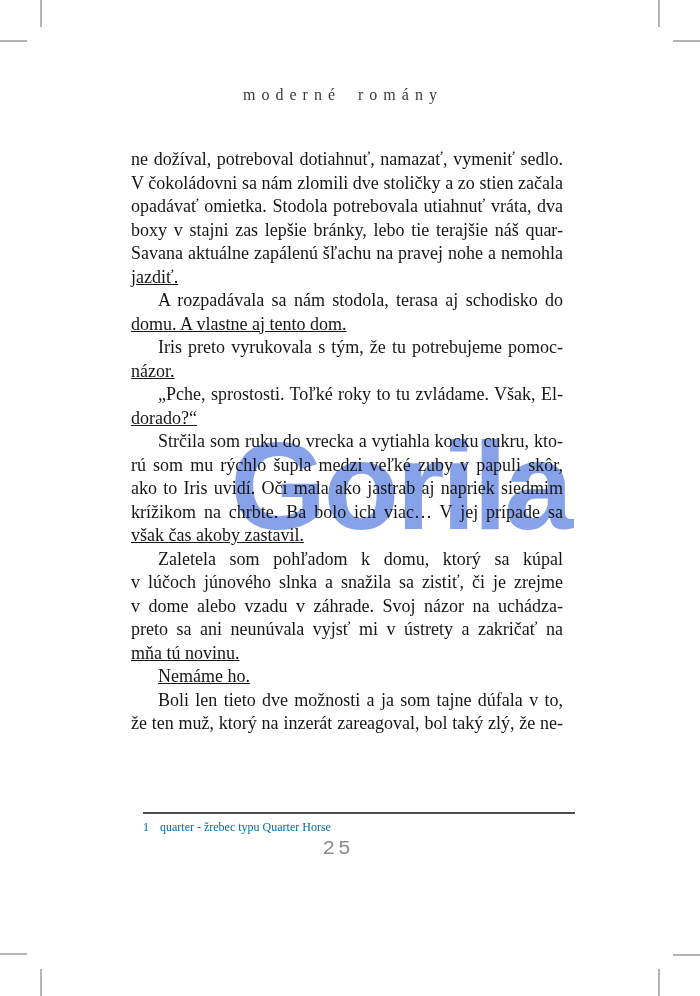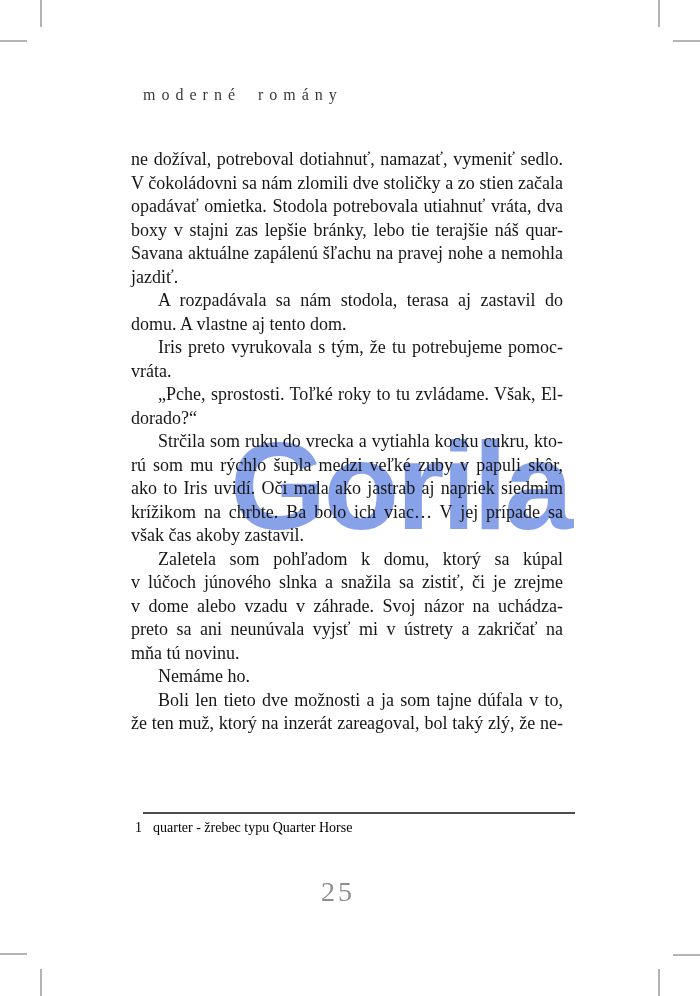--- a/index.html
+++ b/index.html
@@ -19,21 +19,22 @@
   .mark.tl-h { left: 0;     top: 40px; }
   .mark.tr-v { left: 658px; top: 0; }
   .mark.tr-h { left: 673px; top: 40px; }
   .mark.bl-h { left: 0;     top: 953px; }
   .mark.bl-v { left: 40px;  top: 969px; }
   .mark.br-h { left: 673px; top: 954px; }
   .mark.br-v { left: 658px; top: 969px; }
 
   .header {
     position: absolute;
-    left: 143px; top: 86px; width: 432px;
+    left: 127px; top: 86px; width: 432px;
+    text-align: center;
     font-size: 16px;
     letter-spacing: 6px;
     word-spacing: 7px;
     color: #3a3a3a;
     z-index: 2;
   }
   .watermark {
     position: absolute;
     left: 230px; top: 424px;
     font-family: "Liberation Sans", sans-serif;
@@ -48,43 +49,43 @@
   }
   .text-block {
     position: absolute;
     left: 131px; top: 148px; width: 432px;
     font-size: 18px;
     line-height: 23.5px;
     color: #161616;
     z-index: 2;
   }
   .line { text-align: justify; text-align-last: justify; white-space: normal; }
-  .line.last { text-align-last: auto; }
+  .line.last { text-align-last: auto; text-decoration: underline; }
   .line.indent { text-indent: 27px; }
 
   .footnote-rule {
     position: absolute;
     left: 143px; top: 812px; width: 432px; height: 2px;
     background: #4d4d4d;
     z-index: 2;
   }
   .footnote {
     position: absolute;
-    left: 135px; top: 820px; width: 432px;
-    font-size: 14px;
-    color: #000000;
+    left: 143px; top: 820px; width: 432px;
+    font-size: 12px;
+    color: #0369a1;
     z-index: 2;
   }
   .footnote .fn-num { margin-right: 11px; }
   .page-number {
     position: absolute;
-    left: 338px; top: 876px;
+    left: 338px; top: 837px;
     transform: translateX(-50%);
-    font-family: Liberation Serif, serif;
-    font-size: 28px;
+    font-family: Liberation Mono, monospace;
+    font-size: 21px;
     letter-spacing: 3px;
     color: #8d8d8d;
     z-index: 2;
   }
 </style>
 </head>
 <body>
 
 <div class="page">
 
@@ -101,24 +102,24 @@
 
   <div class="watermark" style="color: #1d4ed8;">Gorila</div>
 
   <div class="text-block" style="color: rgb(22, 22, 22);">
       <div class="line">ne dožíval, potreboval dotiahnuť, namazať, vymeniť sedlo.</div>
       <div class="line">V čokoládovni sa nám zlomili dve stoličky a zo stien začala</div>
       <div class="line">opadávať omietka. Stodola potrebovala utiahnuť vráta, dva</div>
       <div class="line">boxy v stajni zas lepšie bránky, lebo tie terajšie náš quar-</div>
       <div class="line">Savana aktuálne zapálenú šľachu na pravej nohe a nemohla</div>
       <div class="line last">jazdiť.</div>
-      <div class="line indent">A rozpadávala sa nám stodola, terasa aj zastavil do</div>
+      <div class="line indent">A rozpadávala sa nám stodola, terasa aj schodisko do</div>
       <div class="line last">domu. A vlastne aj tento dom.</div>
       <div class="line indent">Iris preto vyrukovala s tým, že tu potrebujeme pomoc-</div>
-      <div class="line last">vráta.</div>
+      <div class="line last">názor.</div>
       <div class="line indent">„Pche, sprostosti. Toľké roky to tu zvládame. Však, El-</div>
       <div class="line last">dorado?“</div>
       <div class="line indent">Strčila som ruku do vrecka a vytiahla kocku cukru, kto-</div>
       <div class="line">rú som mu rýchlo šupla medzi veľké zuby v papuli skôr,</div>
       <div class="line">ako to Iris uvidí. Oči mala ako jastrab aj napriek siedmim</div>
       <div class="line">krížikom na chrbte. Ba bolo ich viac… V jej prípade sa</div>
       <div class="line last">však čas akoby zastavil.</div>
       <div class="line indent">Zaletela som pohľadom k domu, ktorý sa kúpal</div>
       <div class="line">v lúčoch júnového slnka a snažila sa zistiť, či je zrejme</div>
       <div class="line">v dome alebo vzadu v záhrade. Svoj názor na uchádza-</div>

